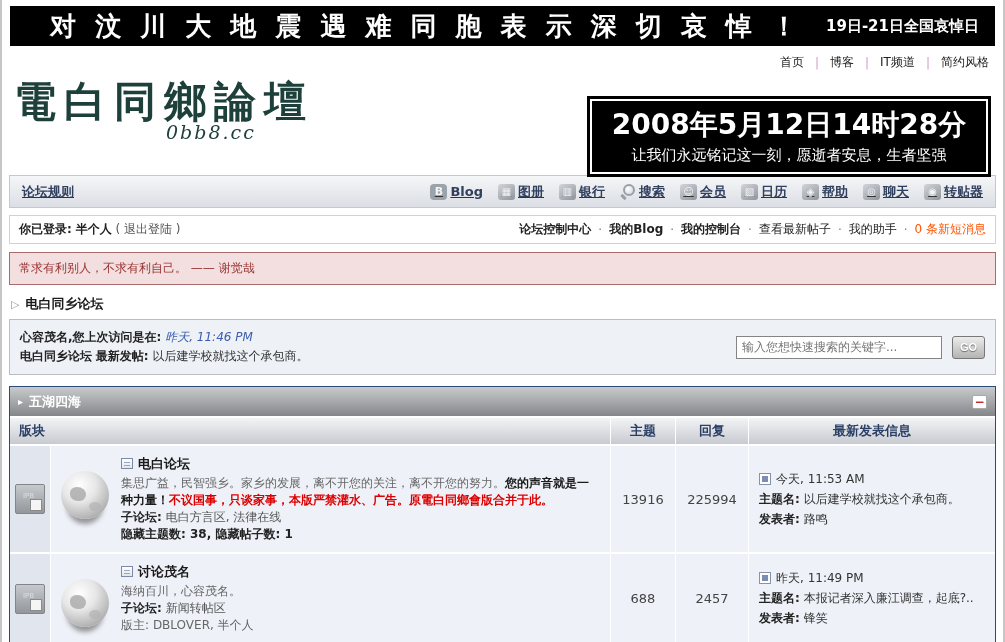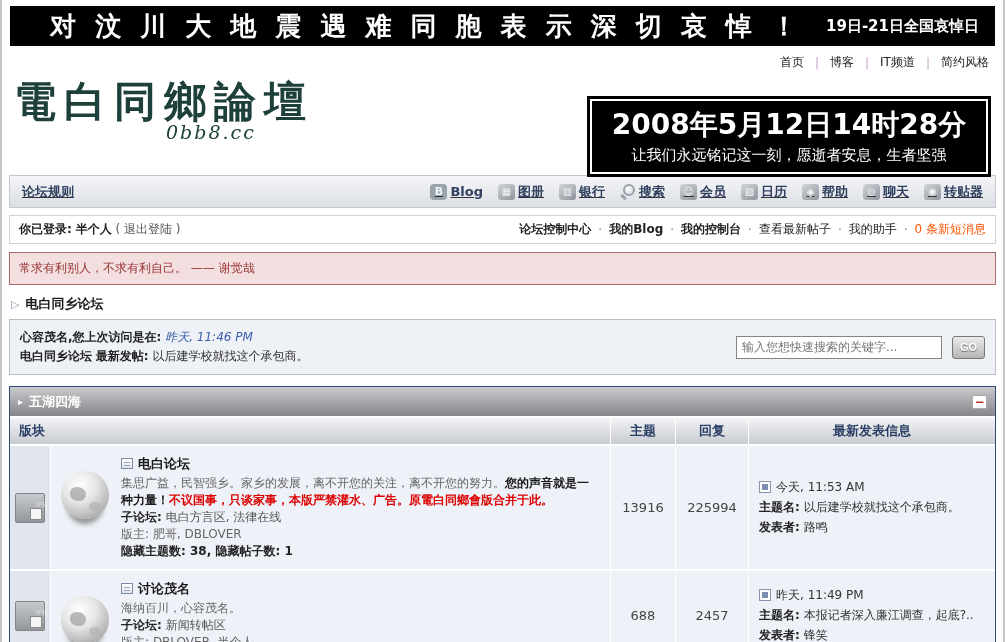--- a/index.html
+++ b/index.html
@@ -78,21 +78,21 @@
        display:flex; align-items:center; justify-content:center; }
   .h-first { grid-column:1/3; justify-content:flex-start; padding-left:9px; }
   .cell { background:#eef1f7; }
   .icon-col { background:#e1e6ee; display:flex; align-items:center; justify-content:center; }
   .main-col { padding:9px 10px; display:flex; gap:12px; }
   .num-col { display:flex; align-items:center; justify-content:center; color:#444; font-size:13px; }
   .info-col { display:flex; flex-direction:column; justify-content:center; gap:3px; font-size:12px; padding:8px 10px; color:#333; }
   .info-col b { color:#222; }
   .sicon { width:30px; height:30px; border:1px solid #858585; border-radius:2px; position:relative;
            background:linear-gradient(#c6c9ce,#93969b); }
-  .sicon .ipb { position:absolute; top:7px; left:20px; font-size:7px; color:rgba(255,255,255,.55); letter-spacing:0; }
+  .sicon .ipb { position:absolute; top:7px; left:7px; font-size:7px; color:rgba(255,255,255,.55); letter-spacing:0; }
   .sicon::after { content:""; position:absolute; right:2px; bottom:2px; width:10px; height:10px;
                   background:#f5f5f5; border:1px solid #8a8a8a; }
   .globe { width:48px; height:48px; flex:none; margin-top:16px; border-radius:50%; position:relative;
            background:radial-gradient(circle at 38% 30%, #ffffff, #e6e6e6 38%, #bcbcbc 68%, #8d8d8d);
            box-shadow:0 11px 5px -6px rgba(0,0,0,.38); }
   .globe::after { content:""; position:absolute; left:9px; top:16px; width:16px; height:14px; border-radius:45% 60% 50% 55%;
                   background:#a7a7a7; opacity:.8; }
   .globe::before { content:""; position:absolute; right:8px; bottom:8px; width:12px; height:9px; border-radius:50%;
                    background:#b3b3b3; opacity:.7; }
   .ftext { line-height:17px; color:#666; }
@@ -255,24 +255,20 @@
         <div class="ftext">
           <div class="ftitle">
             <span class="board-icon"></span>
             <span class="tname">电白论坛</span>
           </div>
           <div><span>集思广益，民智强乡。家乡的发展，离不开您的关注，离不开您的努力。</span><span class="bold-black">您的声音就是一种力量！</span><span class="red">不议国事，只谈家事，本版严禁灌水、广告。原電白同鄉會版合并于此。</span></div>
           <div>
             <span class="sub-label">子论坛:</span>
             <span class="sub-links">电白方言区, 法律在线</span>
           </div>
-          <div class="mods">
-            <span>版主:</span>
-            <span class="link">肥哥, DBLOVER</span>
-          </div>
           <div class="hidden-line">隐藏主题数: 38, 隐藏帖子数: 1</div>
         </div>
       </div>
       <div class="cell num-col">13916</div>
       <div class="cell num-col">225994</div>
       <div class="cell info-col">
         <div>
           <span class="lp-icon"></span><span>今天, 11:53 AM</span>
         </div>
         <div>

